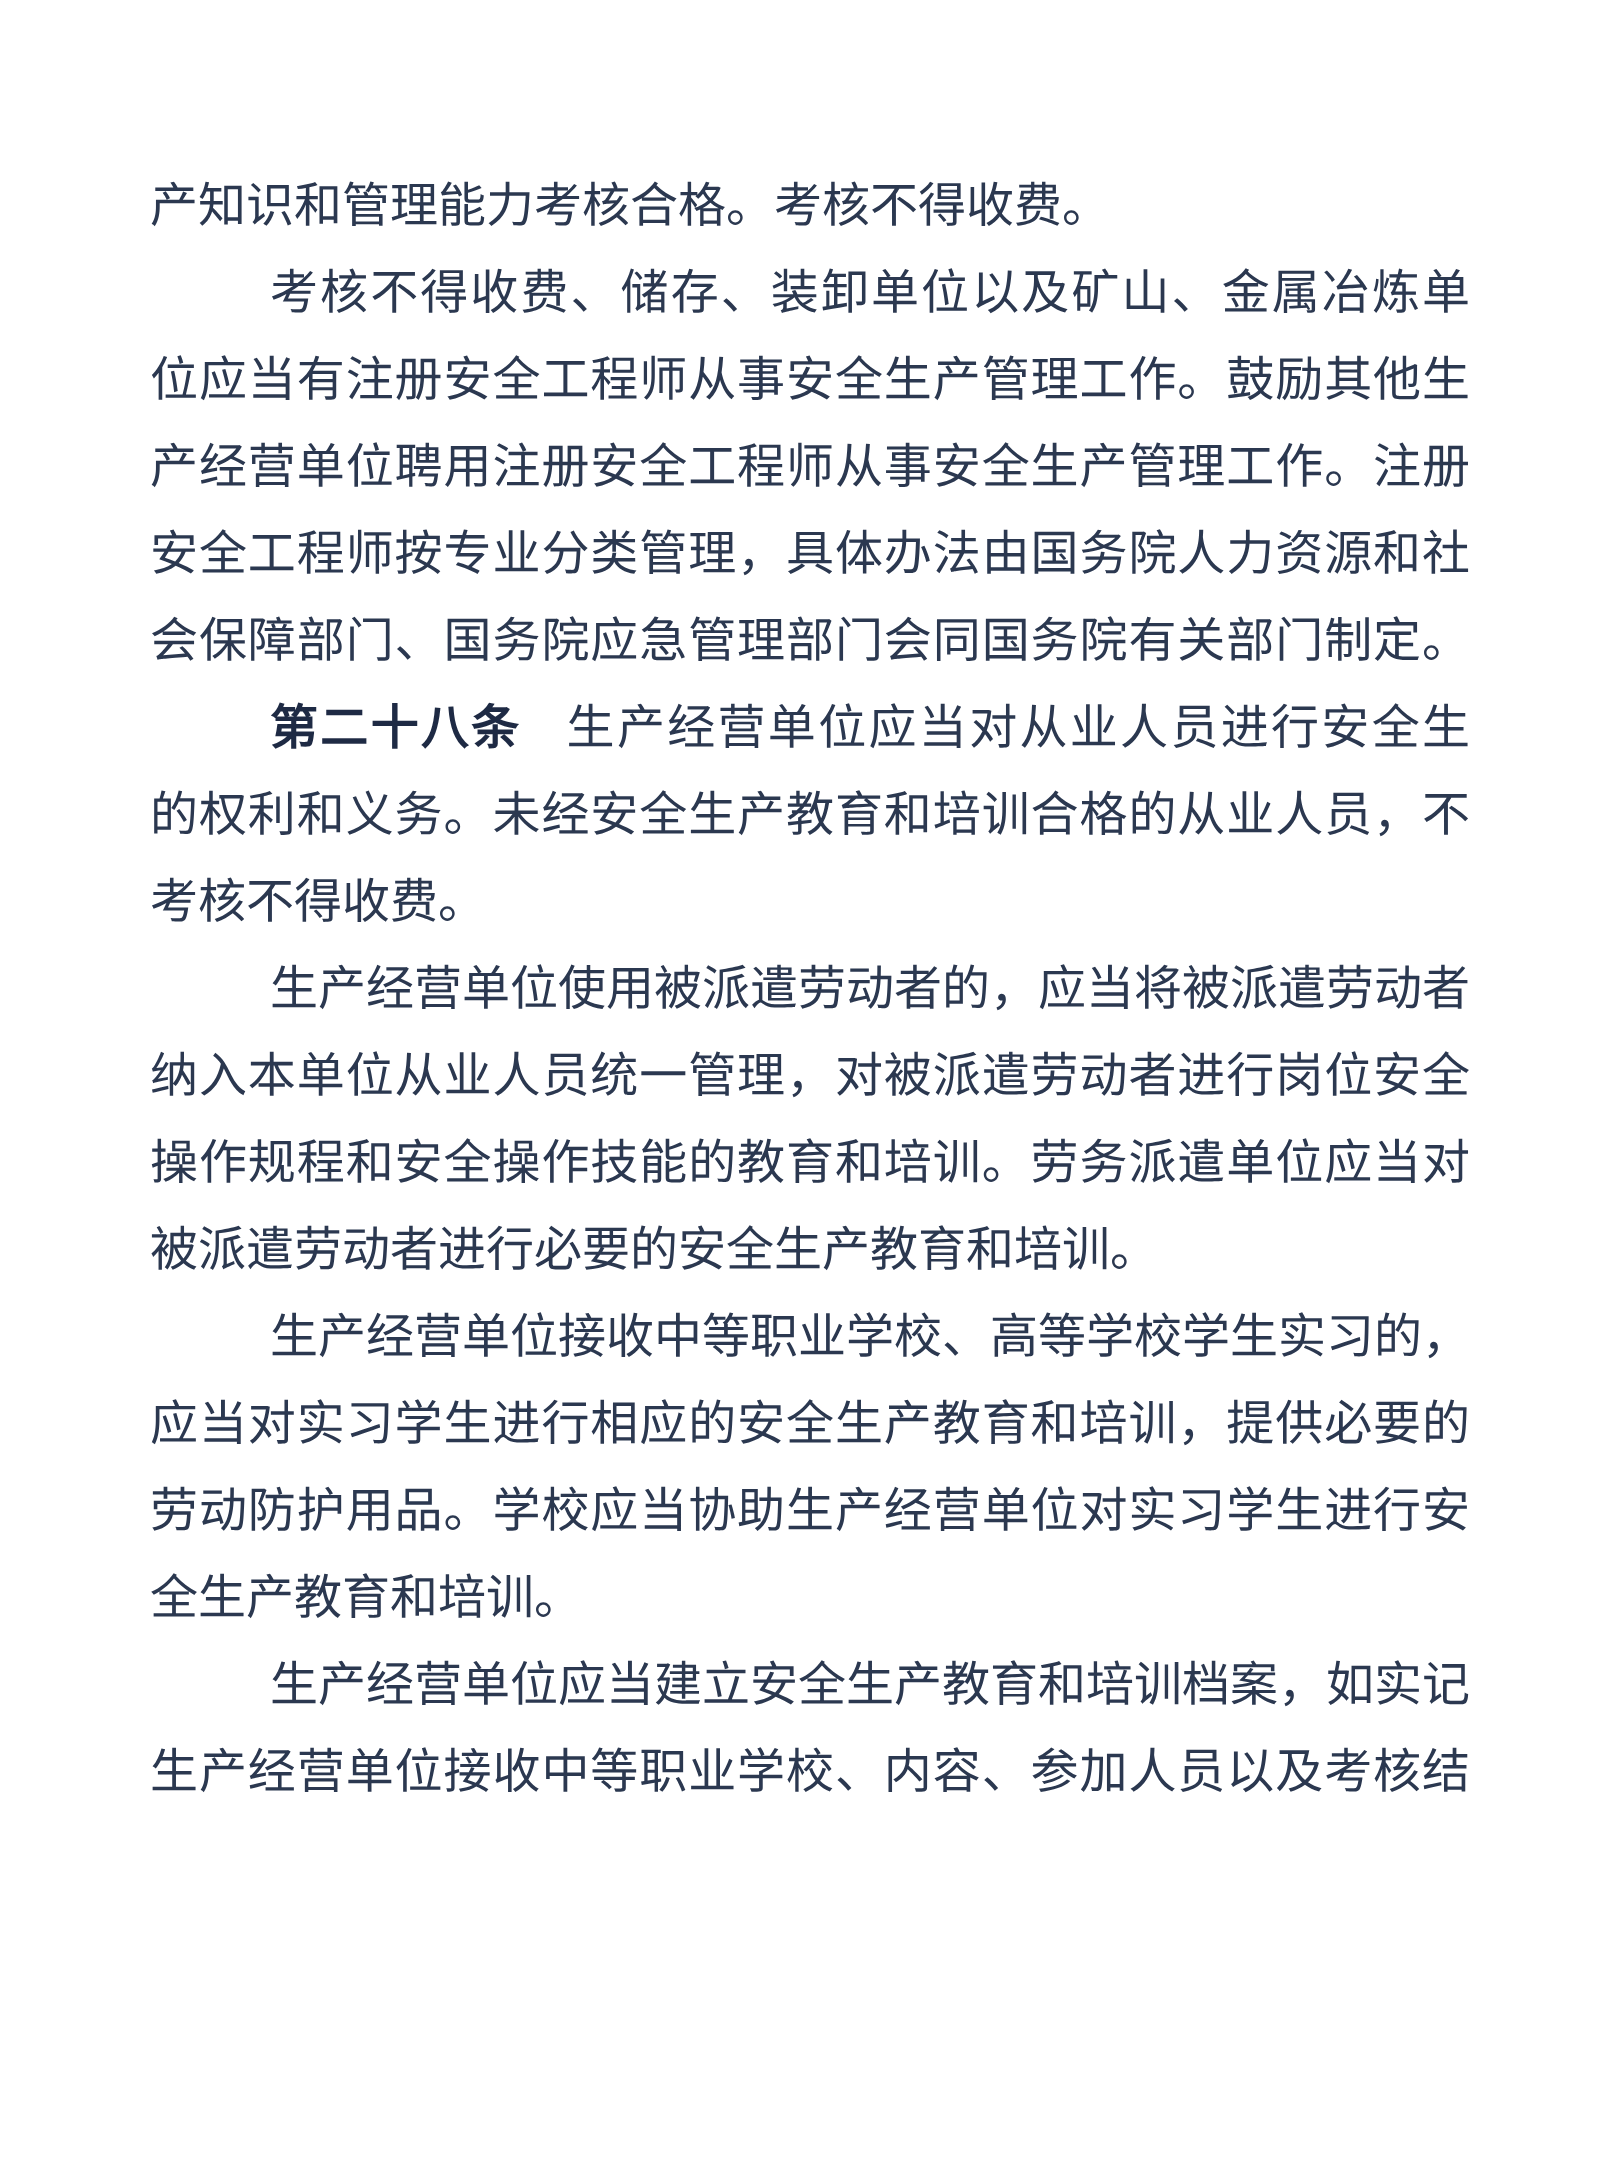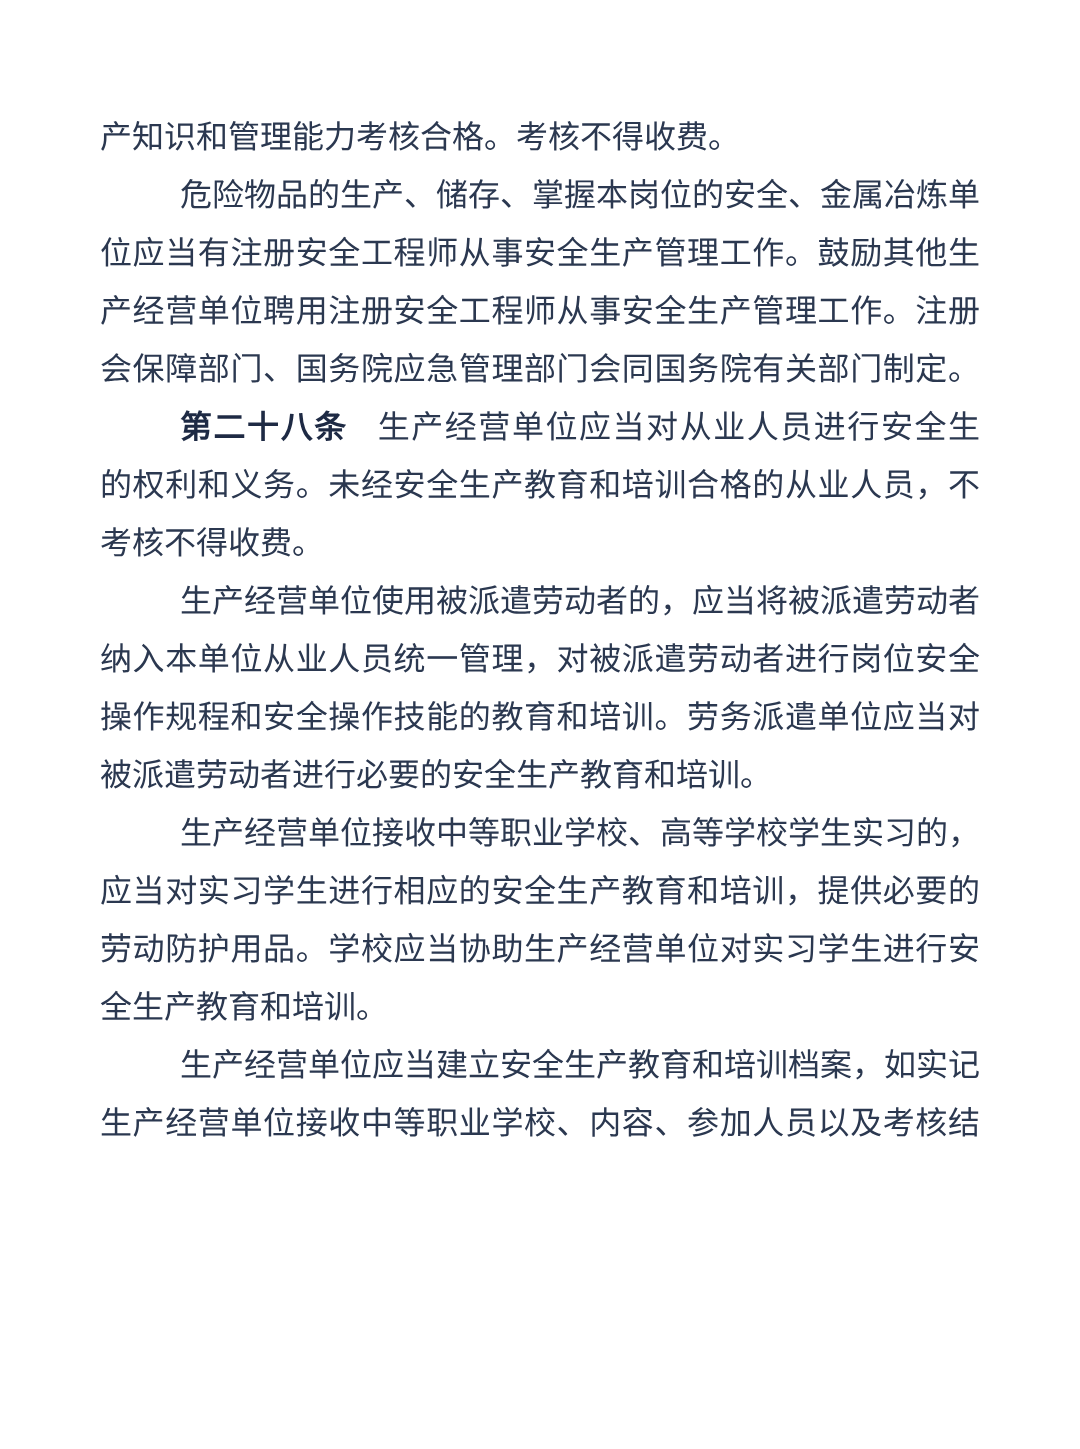--- a/index.html
+++ b/index.html
@@ -44,23 +44,24 @@
 </style>
 </head>
 <body>
 
 <div class="page">
   <div class="doc" id="doc">
       <div>
         <div class="line"><span class="line-text">产知识和管理能力考核合格。考核不得收费。</span></div>
       </div>
       <div>
-        <div class="line justify indent"><span class="line-text">危险物品的生产、储存、掌握本岗位的安全、金属冶炼单</span></div>
+        <div class="line justify indent"><span class="line-text">考核不得收费、储存、装卸单位以及矿山、金属冶炼单</span></div>
         <div class="line justify"><span class="line-text">位应当有注册安全工程师从事安全生产管理工作。鼓励其他生</span></div>
         <div class="line justify"><span class="line-text">产经营单位聘用注册安全工程师从事安全生产管理工作。注册</span></div>
+        <div class="line justify"><span class="line-text">安全工程师按专业分类管理，具体办法由国务院人力资源和社</span></div>
         <div class="line justify"><span class="line-text">会保障部门、国务院应急管理部门会同国务院有关部门制定。</span></div>
       </div>
       <div>
         <div class="line justify indent"><span class="article-no">第二十八条</span><span class="line-text">生产经营单位应当对从业人员进行安全生</span></div>
         <div class="line justify"><span class="line-text">的权利和义务。未经安全生产教育和培训合格的从业人员，不</span></div>
         <div class="line"><span class="line-text">考核不得收费。</span></div>
       </div>
       <div>
         <div class="line justify indent"><span class="line-text">生产经营单位使用被派遣劳动者的，应当将被派遣劳动者</span></div>
         <div class="line justify"><span class="line-text">纳入本单位从业人员统一管理，对被派遣劳动者进行岗位安全</span></div>

